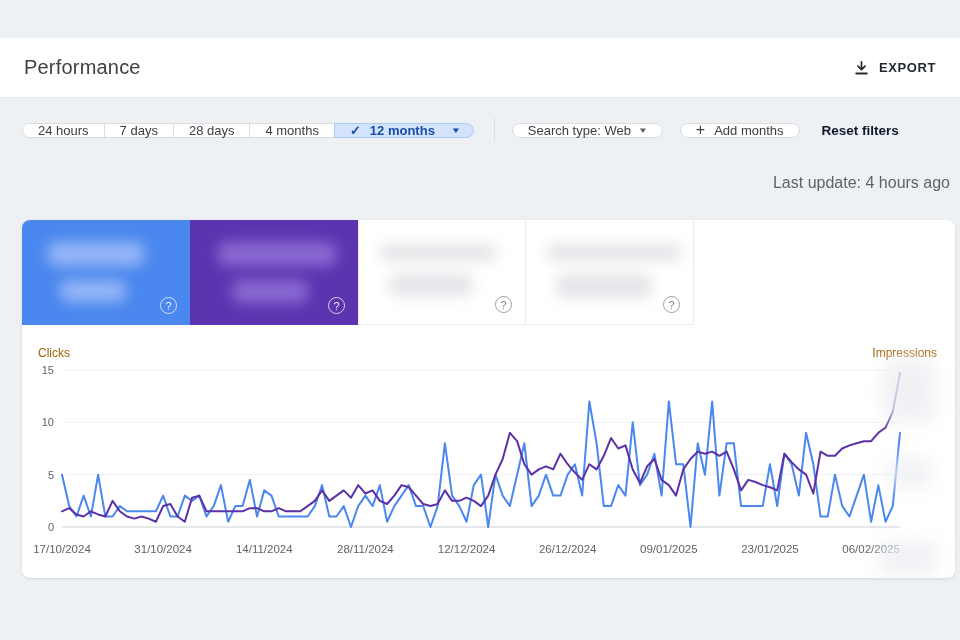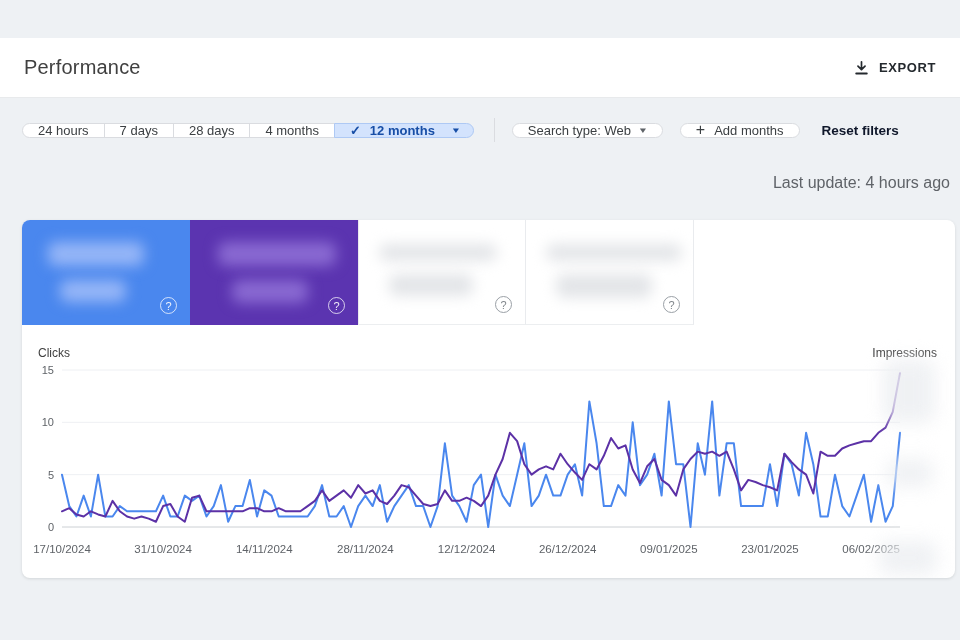--- a/index.html
+++ b/index.html
@@ -50,21 +50,21 @@
   .blob-a { left:26px; top:22px; width:96px; height:24px; }
   .blob-b { left:38px; top:60px; width:66px; height:22px; }
   .help-badge { position:absolute; right:13px; bottom:11px; width:17px; height:17px;
     border-radius:50%; display:flex; align-items:center; justify-content:center;
     font-size:11px; cursor:pointer; }
   .help-badge.light { border:1.5px solid rgba(255,255,255,.75); color:rgba(255,255,255,.9); }
   .help-badge.dark  { border:1.5px solid #9aa0a6; color:#80868b; }
 
   
   .chart-wrap { position:relative; width:933px; height:253px; }
-  .axis-title { position:absolute; top:21px; font-size:12px; color:#404040; }
+  .axis-title { position:absolute; top:21px; font-size:12px; color:#a16207; }
   .axis-title.left { left:16px; }
   .axis-title.right { right:18px; }
   #chart-svg { position:absolute; left:0; top:0; }
   #chart-svg text.tick  { font-family:"Liberation Sans",sans-serif; font-size:11px; fill:#5f6368; }
   #chart-svg text.xtick { font-family:"Liberation Sans",sans-serif; font-size:11.5px; fill:#5f6368; }
   .smudge { position:absolute; background:#edeff2; filter:blur(9px); opacity:.85;
     border-radius:10px; pointer-events:none; }
 </style>
 </head>
 <body>

